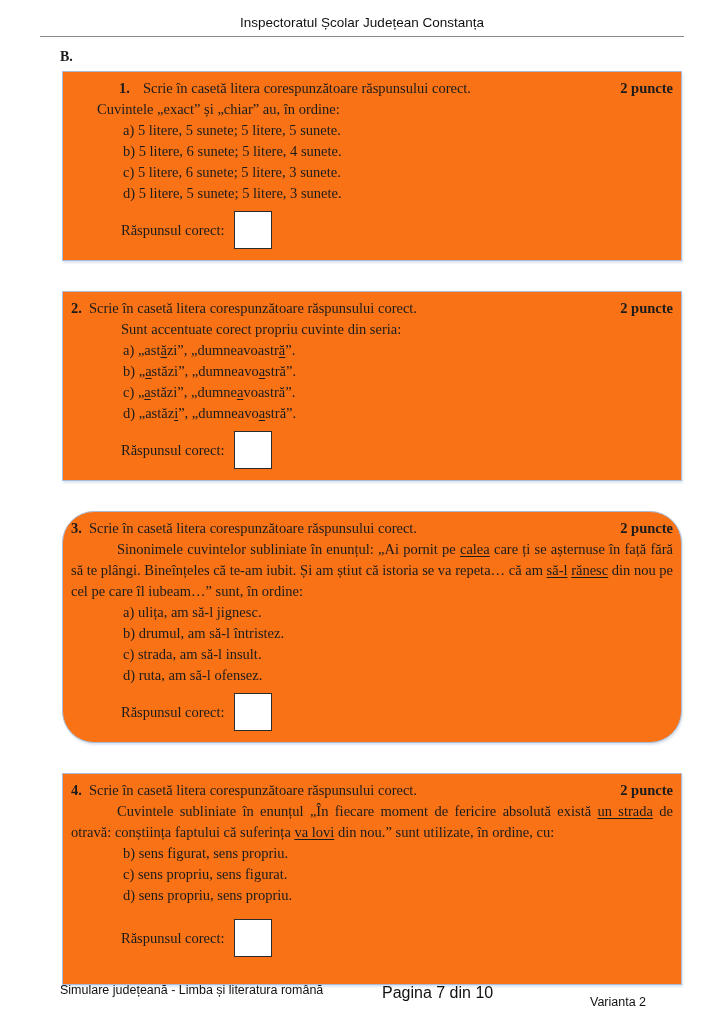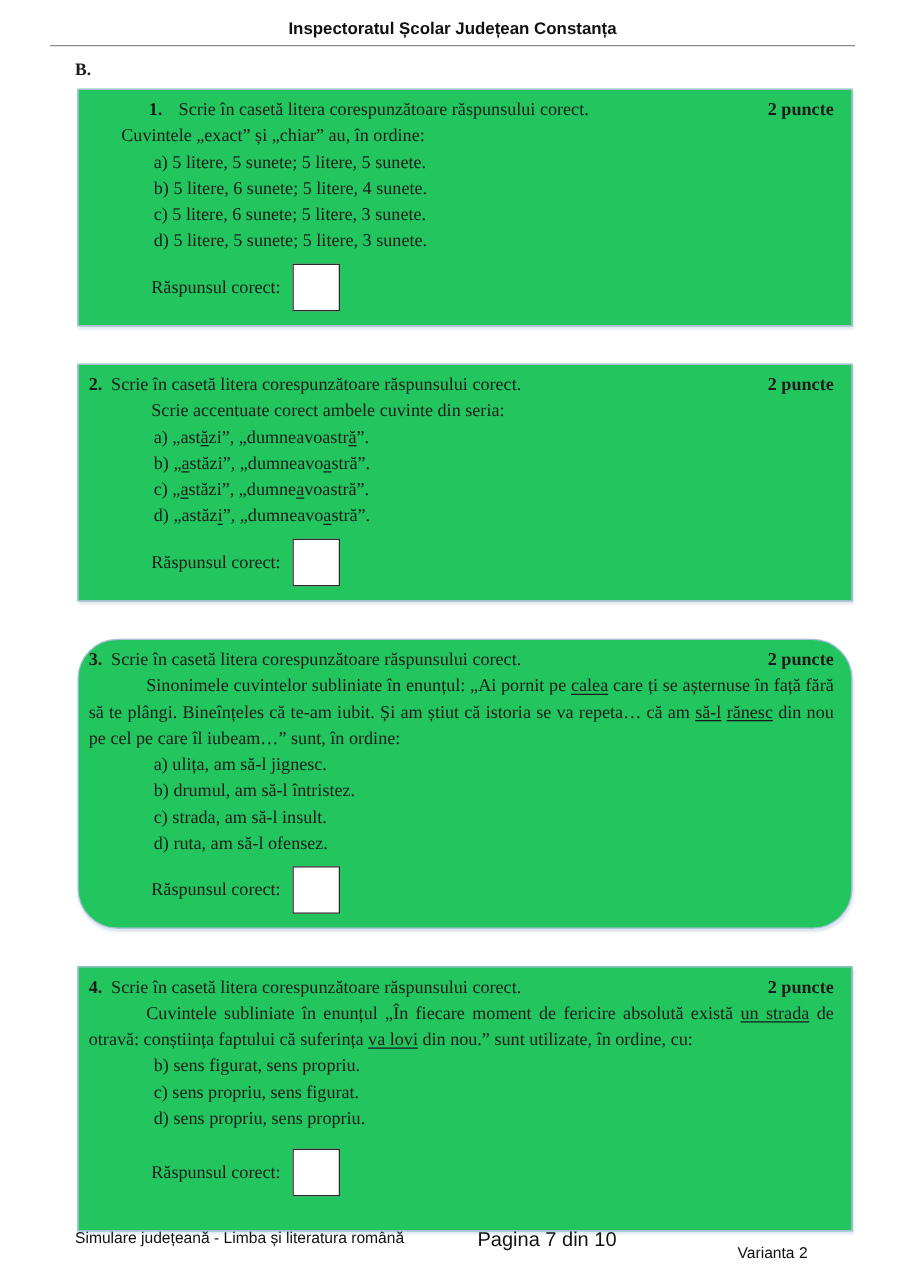--- a/index.html
+++ b/index.html
@@ -8,39 +8,39 @@
     background:#ffffff;
     color:#1b1b1b;
     font-family:"Liberation Serif", serif;
     position:relative;
     overflow:hidden;
   }
   
   .page-header{padding-top:15px;text-align:center;}
   .page-header .title{
     font-family:"Liberation Sans", sans-serif;
-    font-size:13.5px;color:#111;font-weight:bold;
+    font-size:13.5px;color:#111;
   }
   .header-rule{
     border:none;border-top:1px solid #8a8a8a;
     margin:6px 40px 0 40px;
   }
   
   .section-label{
     font-weight:bold;font-size:14px;
     margin:12px 0 6px 60px;
   }
   
   .qwrap{margin-left:62px;width:620px;}
   .qbox{
     box-sizing:border-box;
     border:1.6px solid #a9bdd9;
     box-shadow:1px 2px 2px rgba(160,180,210,0.35);
-    background:#22c55e;
-    padding:6px 14px 10px 8px;
+    background:#f97316;
+    padding:6px 8px 10px 8px;
     margin-bottom:30px;
     font-size:14.5px;line-height:21px;
   }
   .qb1{min-height:167px;}
   .qb2{min-height:175px;}
   .qb3{min-height:211px;border-radius:32px;}
   .qb4{min-height:212px;}
   .qhead{position:relative;padding-right:70px;}
   .qb1 .qhead{padding-left:48px;}
   .qnum{font-weight:bold;margin-right:7px;}
@@ -105,21 +105,21 @@
       <span class="answer-label">Răspunsul corect:</span>
       <span class="answer-box"></span>
     </div>
   </section>
 
   <section class="qbox qb2">
     <div class="qhead">
       <span class="qnum">2.</span><span class="qprompt">Scrie în casetă litera corespunzătoare răspunsului corect.</span>
       <span class="qpoints">2 puncte</span>
     </div>
-    <p class="qstatement"><span>Scrie accentuate corect ambele cuvinte din seria:</span></p>
+    <p class="qstatement"><span>Sunt accentuate corect propriu cuvinte din seria:</span></p>
     <div class="opts">
       <div class="opt"><span>a) „ast</span><span class="u">ă</span><span>zi”, „dumneavoastr</span><span class="u">ă</span><span>”.</span></div>
       <div class="opt"><span>b) „</span><span class="u">a</span><span>stăzi”, „dumneavo</span><span class="u">a</span><span>stră”.</span></div>
       <div class="opt"><span>c) „</span><span class="u">a</span><span>stăzi”, „dumne</span><span class="u">a</span><span>voastră”.</span></div>
       <div class="opt"><span>d) „astăz</span><span class="u">i</span><span>”, „dumneavo</span><span class="u">a</span><span>stră”.</span></div>
     </div>
     <div class="answer-row">
       <span class="answer-label">Răspunsul corect:</span>
       <span class="answer-box"></span>
     </div>

